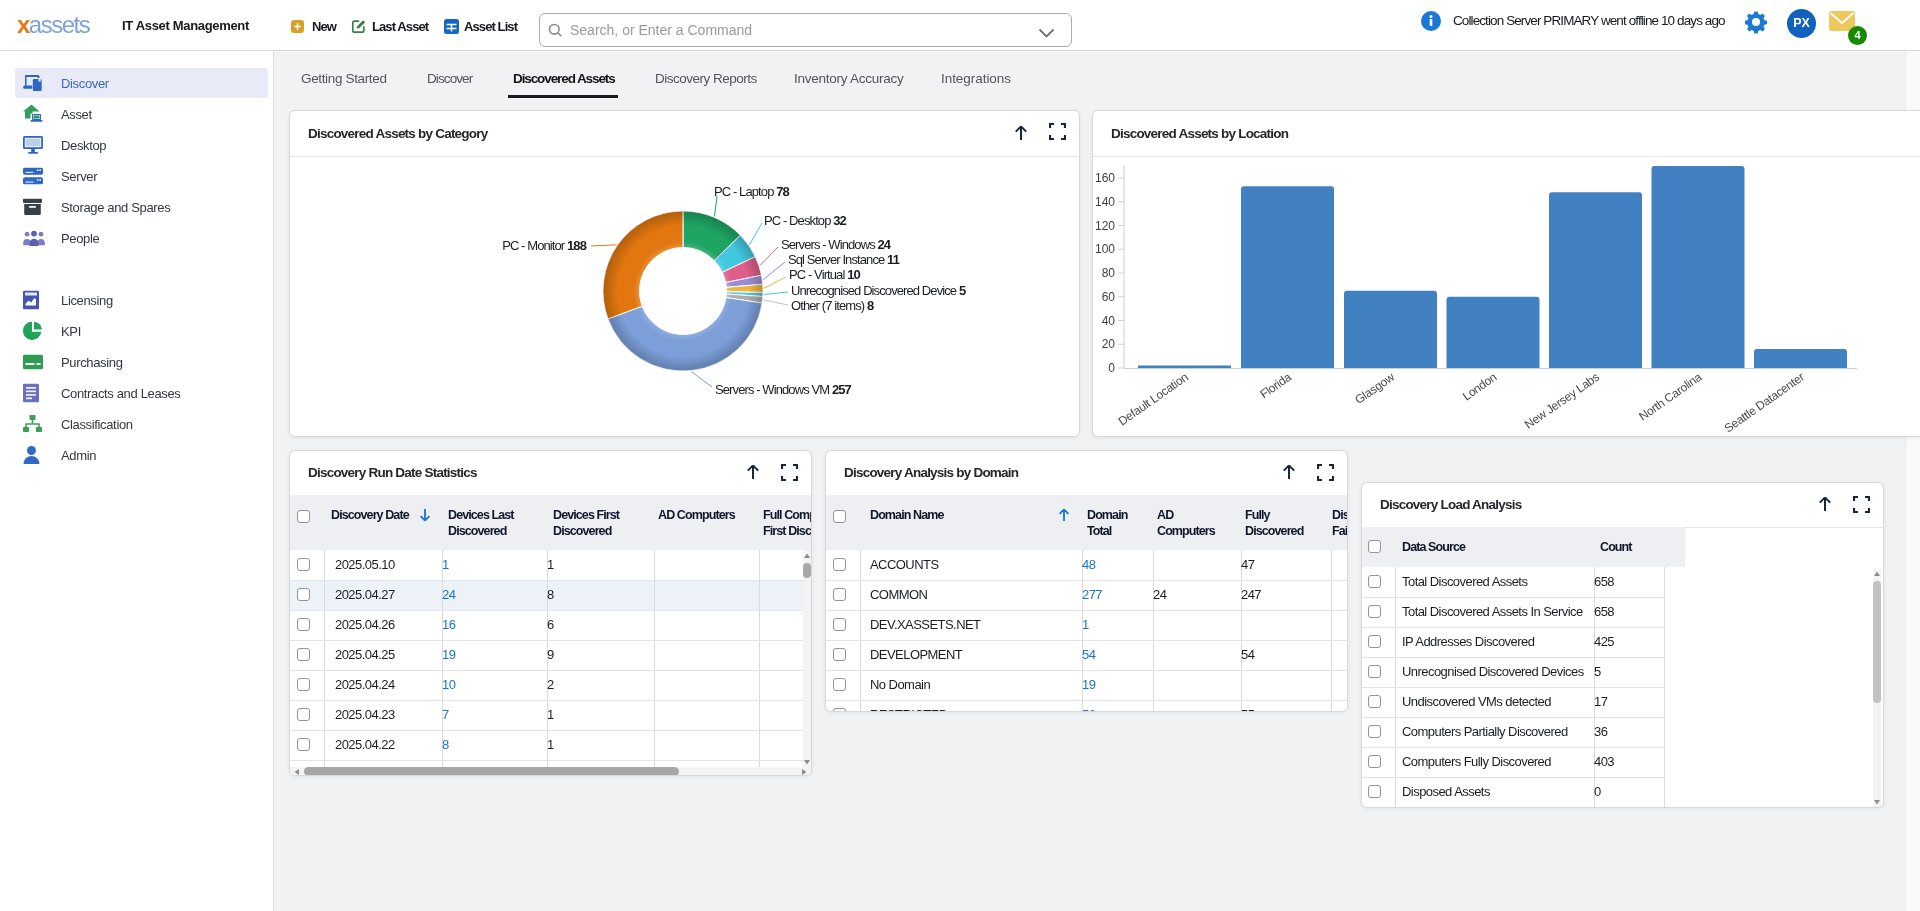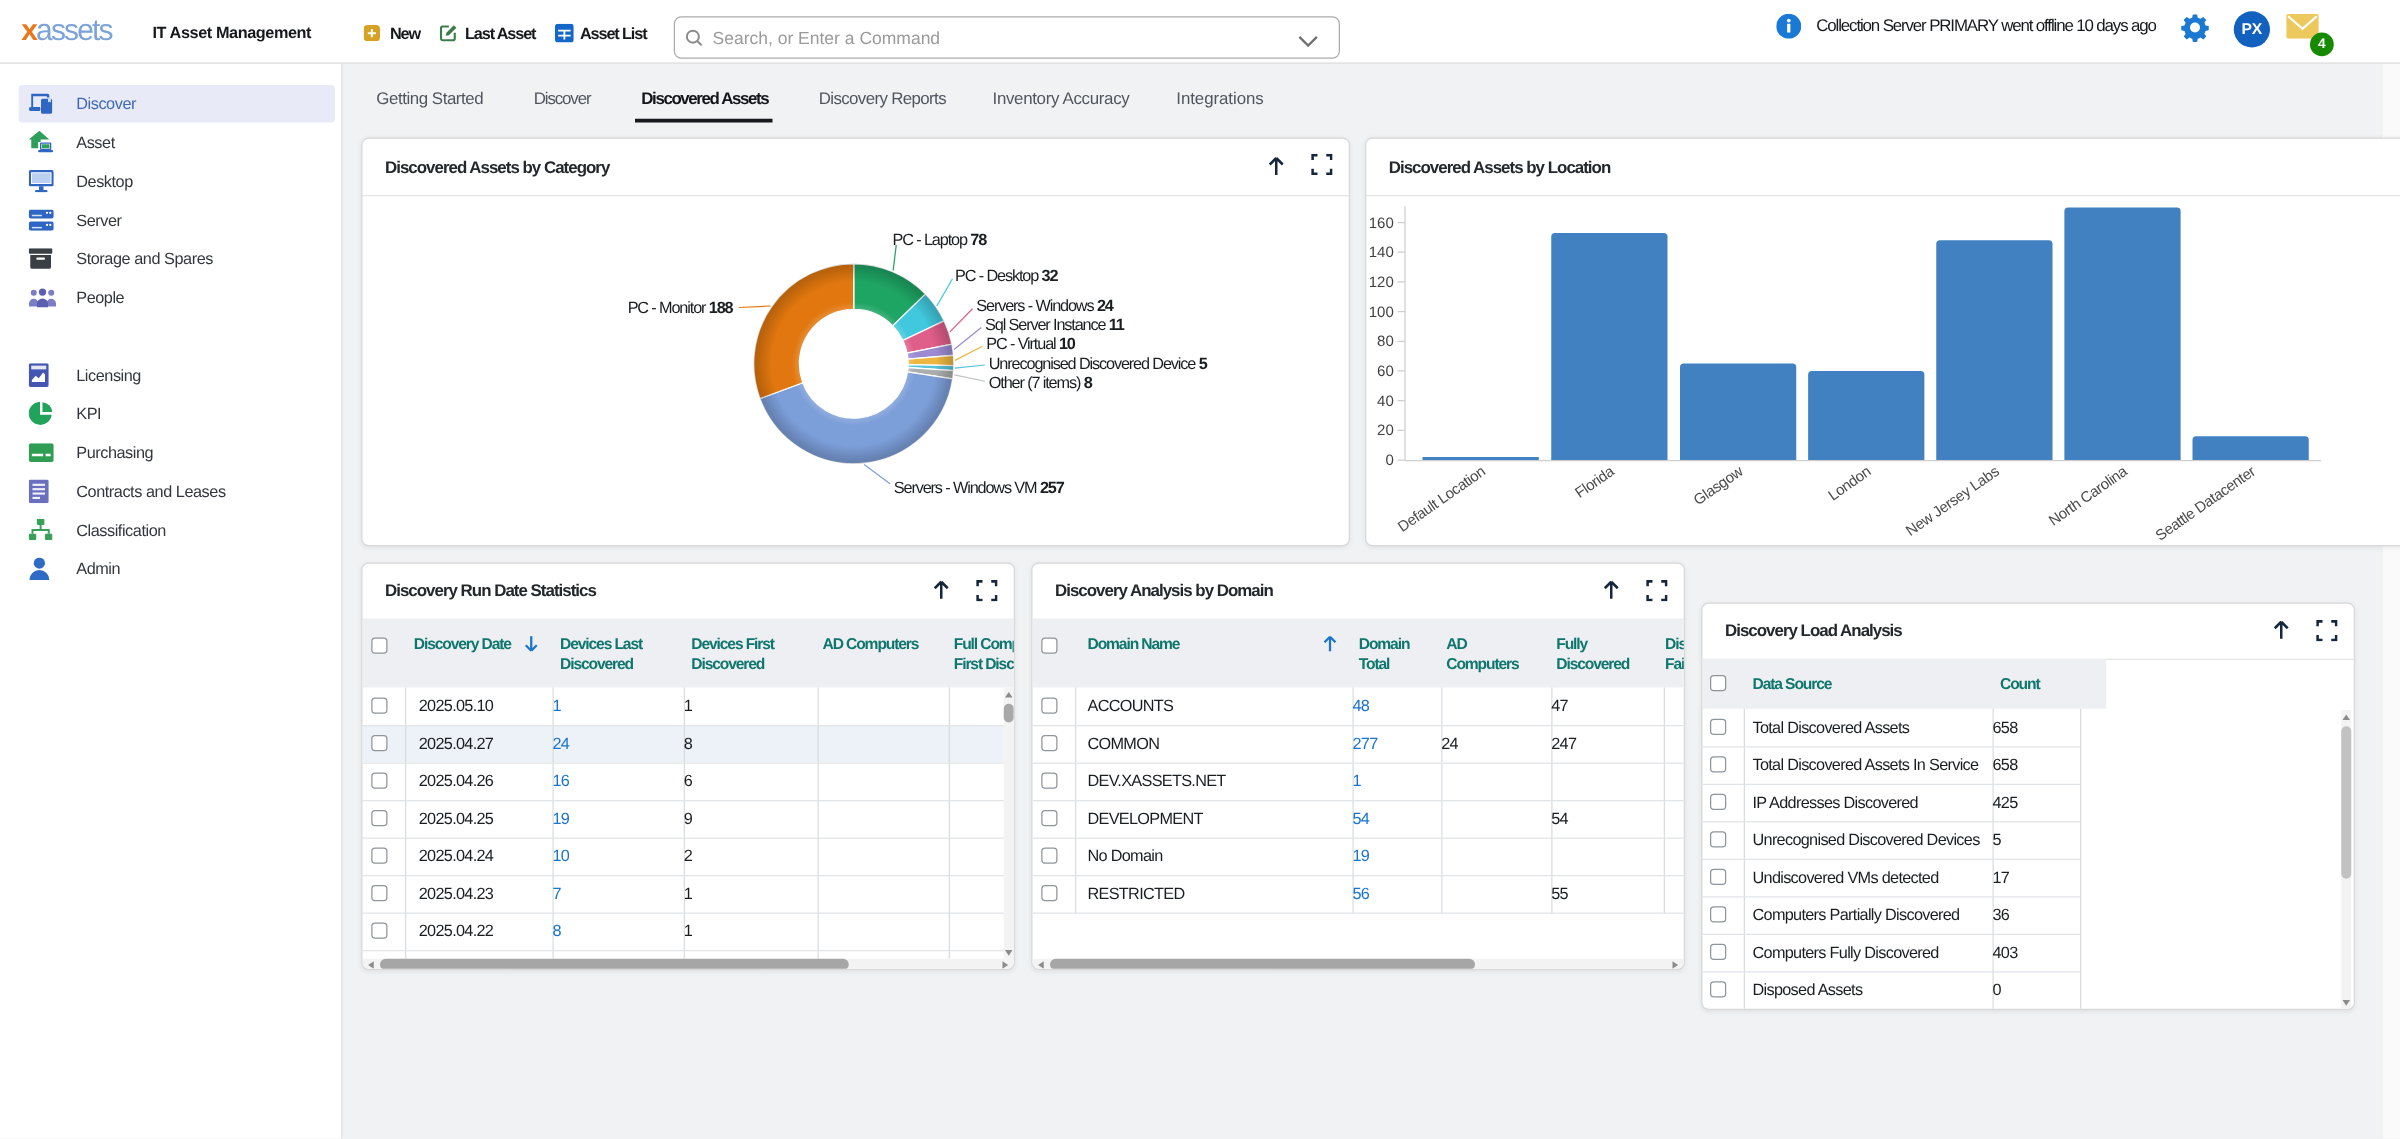--- a/index.html
+++ b/index.html
@@ -13,21 +13,21 @@
 .sideitem svg { position:absolute; left:23px; top:50%; transform:translateY(-50%); }
 .sel { background:#E8EAF8; border-radius:3px; left:15px; width:253px; }
 .sel .lbl { left:46px; color:#3F68B5; }
 .sel svg { left:8px; }
 .panel { position:absolute; background:#fff; border:1px solid #D8D8D8; border-radius:6px; box-shadow:0 1px 4px rgba(0,0,0,0.07); }
 .ptitle { position:absolute; left:18px; top:0; height:44px; line-height:44px; font-size:13.5px; font-weight:bold; color:#24272B; letter-spacing:-0.78px; }
 .pdiv { position:absolute; left:0; right:0; top:44px; border-top:1px solid #E4E4E4; }
 .picons { position:absolute; top:12px; }
 .tab { position:absolute; top:66px; height:26px; line-height:26px; font-size:13.5px; color:#51565E; letter-spacing:-0.35px; white-space:nowrap; }
 .tabact { color:#121519; font-weight:bold; }
-.hdrcell { position:absolute; white-space:nowrap; font-size:12.5px; font-weight:bold; color:#0f766e; letter-spacing:-0.9px; line-height:16px; }
+.hdrcell { position:absolute; white-space:nowrap; font-size:12.5px; font-weight:bold; color:#0f172a; letter-spacing:-0.9px; line-height:16px; }
 .cell { position:absolute; font-size:13px; color:#1B1E21; letter-spacing:-0.55px; height:30px; line-height:30px; white-space:nowrap; }
 .cellc { text-align:left; }
 .blue { color:#1874CD; }
 .cb { position:absolute; width:13px; height:13px; border:1px solid #909599; border-radius:3px; background:#fff; }
 .vline { position:absolute; width:1px; background:#D9DCDF; }
 .hline { position:absolute; height:1px; background:#E1E4E7; }
 .num { font-weight:bold; }
 </style>
 </head>
 <body>
@@ -406,21 +406,21 @@
   <div class="abs" style="left:0;top:316px;width:521px;height:9px;background:#F3F3F3;"></div>
   <div class="abs" style="left:14px;top:316px;width:375px;height:9px;background:#A6A6A6;border-radius:4.5px;"></div>
   <svg class="abs" style="left:3px;top:317px;" width="8" height="8" viewBox="0 0 8 8">
       <path d="M1.5 4L6 1v6z" fill="#8C8C8C"></path>
     </svg>
   <svg class="abs" style="left:510px;top:317px;" width="8" height="8" viewBox="0 0 8 8">
       <path d="M6.5 4L2 1v6z" fill="#8C8C8C"></path>
     </svg>
 </div>
 
-<div class="panel" style="left:825px;top:450px;width:523px;height:326px;overflow:hidden;">
+<div class="panel" style="left:825px;top:450px;width:523px;height:262px;overflow:hidden;">
   <div class="ptitle">Discovery Analysis by Domain</div>
   <div class="pdiv"></div>
   <svg class="picons" style="right:48px;top:11px;" width="20" height="20" viewBox="0 0 20 20">
       <path d="M10 17V4M10 3.4l-5.2 5.2M10 3.4l5.2 5.2" fill="none" stroke="#14273E" stroke-width="2"></path>
     </svg>
   <svg class="picons" style="right:13px;top:13px;" width="17" height="17" viewBox="0 0 17 17">
       <g stroke="#14273E" stroke-width="2.2" fill="none">
         <path d="M1 5V1h4M12 1h4v4M16 12v4h-4M5 16H1v-4"></path>
       </g>
     </svg>

